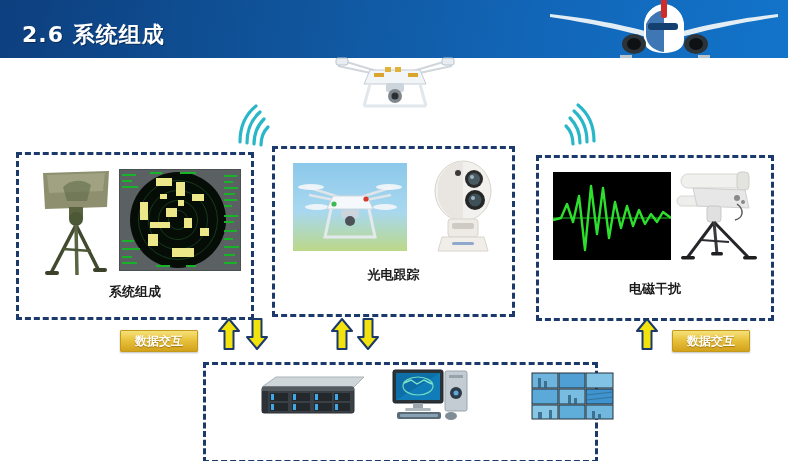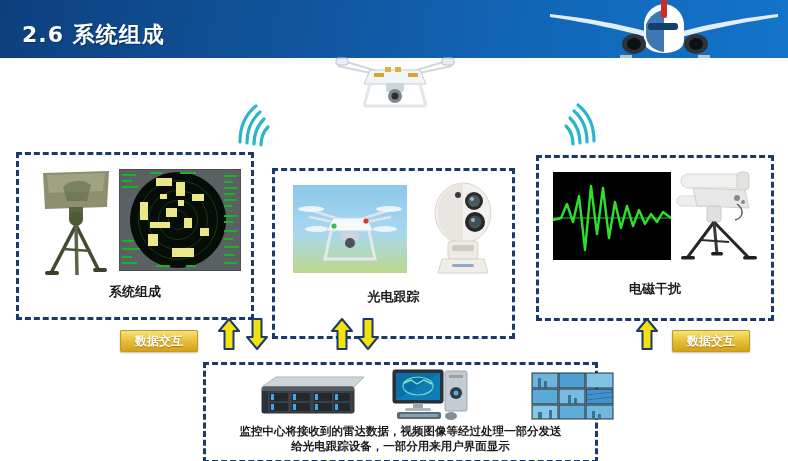--- a/index.html
+++ b/index.html
@@ -19,21 +19,21 @@
   .drone-top{position:absolute;left:330px;top:50px;width:130px;height:62px;}
 
   
   .wifi{position:absolute;width:44px;height:46px;}
   .wifi-left{left:232px;top:102px;}
   .wifi-right{left:558px;top:101px;}
 
   
   .panel{position:absolute;border:3px dashed #1b3a6b;background:#ffffff;}
   #panel-detect{left:16px;top:152px;width:232px;height:162px;}
-  #panel-track {left:272px;top:168px;width:237px;height:165px;}
+  #panel-track {left:272px;top:146px;width:237px;height:165px;}
   #panel-jam   {left:536px;top:155px;width:232px;height:160px;}
   #panel-center{left:203px;top:362px;width:389px;height:95px;}
 
   .panel-label{position:absolute;left:0;right:0;text-align:center;
     font-size:13px;font-weight:bold;color:#1a1a1a;}
   #label-detect{bottom:16px;}
   #label-track {bottom:30px;}
   #label-jam   {bottom:20px;}
 
   
@@ -358,19 +358,15 @@
         <rect x="40" y="28" width="3" height="9"></rect>
           <rect x="46" y="31" width="3" height="6"></rect>
         <rect x="64" y="44" width="3" height="8"></rect>
           <rect x="70" y="47" width="3" height="5"></rect>
         <rect x="10" y="45" width="4" height="7"></rect>
           <rect x="21" y="43" width="3" height="9"></rect>
       </g>
       <path d="M58 28 L85 25 M58 33 L85 30" stroke="#2f5f7d" stroke-width="1" opacity=".6"></path>
     </svg>
 
-    <div class="center-text">
-      <span>监控中心将接收到的雷达数据，视频图像等经过处理一部分发送</span>
-      <span>给光电跟踪设备，一部分用来用户界面显示</span>
-    </div>
   </div>
 
 </div>
 
 </body></html>

